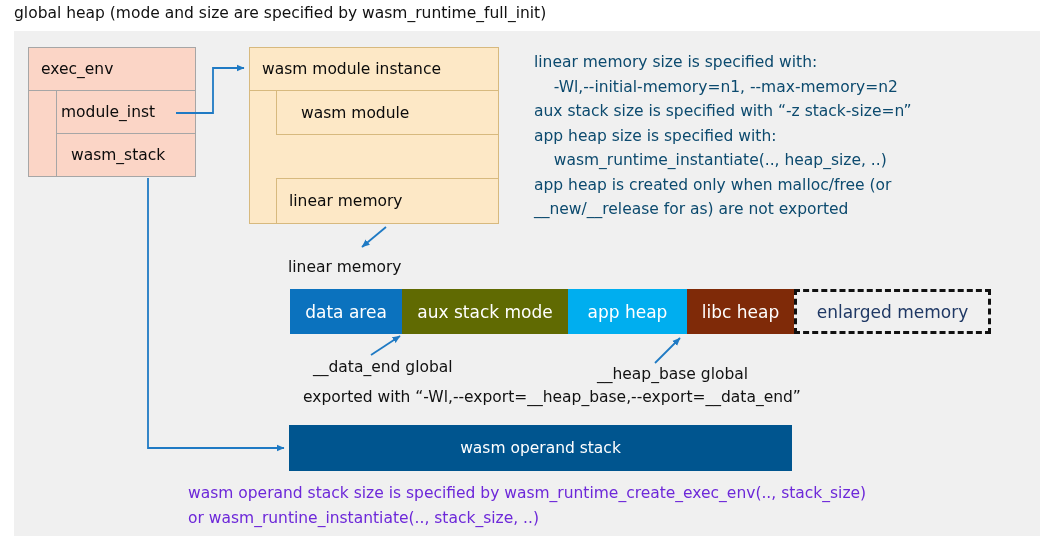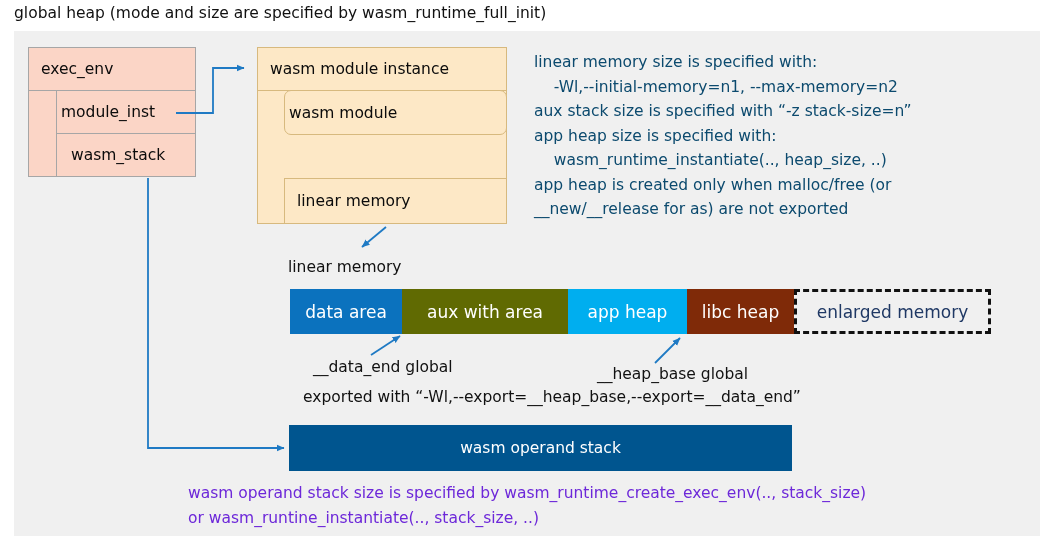--- a/index.html
+++ b/index.html
@@ -13,34 +13,34 @@
   #doc-title{left:14px;top:4px;font-size:15.5px;color:#111111;white-space:nowrap;}
 
   
   #canvas{left:14px;top:31px;width:1026px;height:505px;background:#f0f0f0;}
 
   
   .struct{position:absolute;box-sizing:border-box;}
   .srow{box-sizing:border-box;display:flex;align-items:center;
         font-size:15.5px;color:#0b0b0b;white-space:nowrap;}
   .pink-row{background:#fbd5c6;border:1px solid #a6a6a6;}
-  .peach-row{background:#fde8c6;border:1px solid #d7b97e;margin-left:8px;}
+  .peach-row{background:#fde8c6;border:1px solid #d7b97e;}
 
   
   #exec-env-box{left:28px;top:47px;width:168px;height:130px;}
   #exec-env-header{left:0;top:0;width:168px;height:44px;padding-left:12px;}
   #exec-env-indent{left:0;top:43px;width:168px;height:87px;}
   #module-inst-row{left:28px;top:43px;width:140px;height:44px;padding-left:4px;}
   #wasm-stack-row{left:28px;top:86px;width:140px;height:44px;padding-left:14px;}
 
   
   #wmi-box{left:249px;top:47px;width:250px;height:177px;}
   #wmi-header{left:0;top:0;width:250px;height:44px;padding-left:12px;}
   #wmi-indent{left:0;top:43px;width:250px;height:134px;}
-  #wasm-module-row{left:27px;top:43px;width:223px;height:45px;padding-left:4px;border-radius:7px;}
+  #wasm-module-row{left:27px;top:43px;width:223px;height:45px;padding-left:24px;}
   #funcs-row{left:27px;top:87px;width:223px;height:45px;padding-left:12px;}
   #linear-memory-row{left:27px;top:131px;width:223px;height:46px;padding-left:12px;}
 
   
   #notes{left:534px;top:50px;width:500px;font-size:15.5px;line-height:24.5px;
          color:#0c4a6e;white-space:pre;}
 
   
   #lm-caption{left:288px;top:258px;font-size:15.5px;color:#111111;}
   #mem-bar{left:290px;top:289px;height:45px;display:flex;}
@@ -94,21 +94,21 @@
 aux stack size is specified with “-z stack-size=n”
 app heap size is specified with:
     wasm_runtime_instantiate(.., heap_size, ..)
 app heap is created only when malloc/free (or
 __new/__release for as) are not exported</div>
 
 <div class="abs" id="lm-caption">linear memory</div>
 
 <div class="abs" id="mem-bar">
   <div class="seg" id="seg-data" style="background: rgb(11, 114, 190); color: rgb(255, 255, 255);">data area</div>
-  <div class="seg" id="seg-aux" style="background: rgb(96, 106, 2); color: rgb(255, 255, 255);">aux with area</div>
+  <div class="seg" id="seg-aux" style="background: rgb(96, 106, 2); color: rgb(255, 255, 255);">aux stack mode</div>
   <div class="seg" id="seg-app" style="background: rgb(0, 174, 239); color: rgb(255, 255, 255);">app heap</div>
   <div class="seg" id="seg-libc" style="background: rgb(127, 42, 8); color: rgb(255, 255, 255);">libc heap</div>
   <div class="seg" id="seg-enlarged" style="background: rgb(240, 240, 240); color: rgb(31, 56, 100);">enlarged memory</div>
 </div>
 
 <div class="abs" id="data-end-label">__data_end global</div>
 <div class="abs" id="heap-base-label">__heap_base global</div>
 <div class="abs" id="exported-with-label">exported with “-Wl,--export=__heap_base,--export=__data_end”</div>
 
 <div class="abs" id="operand-stack-bar" style="background: rgb(0, 85, 143);">wasm operand stack</div>

